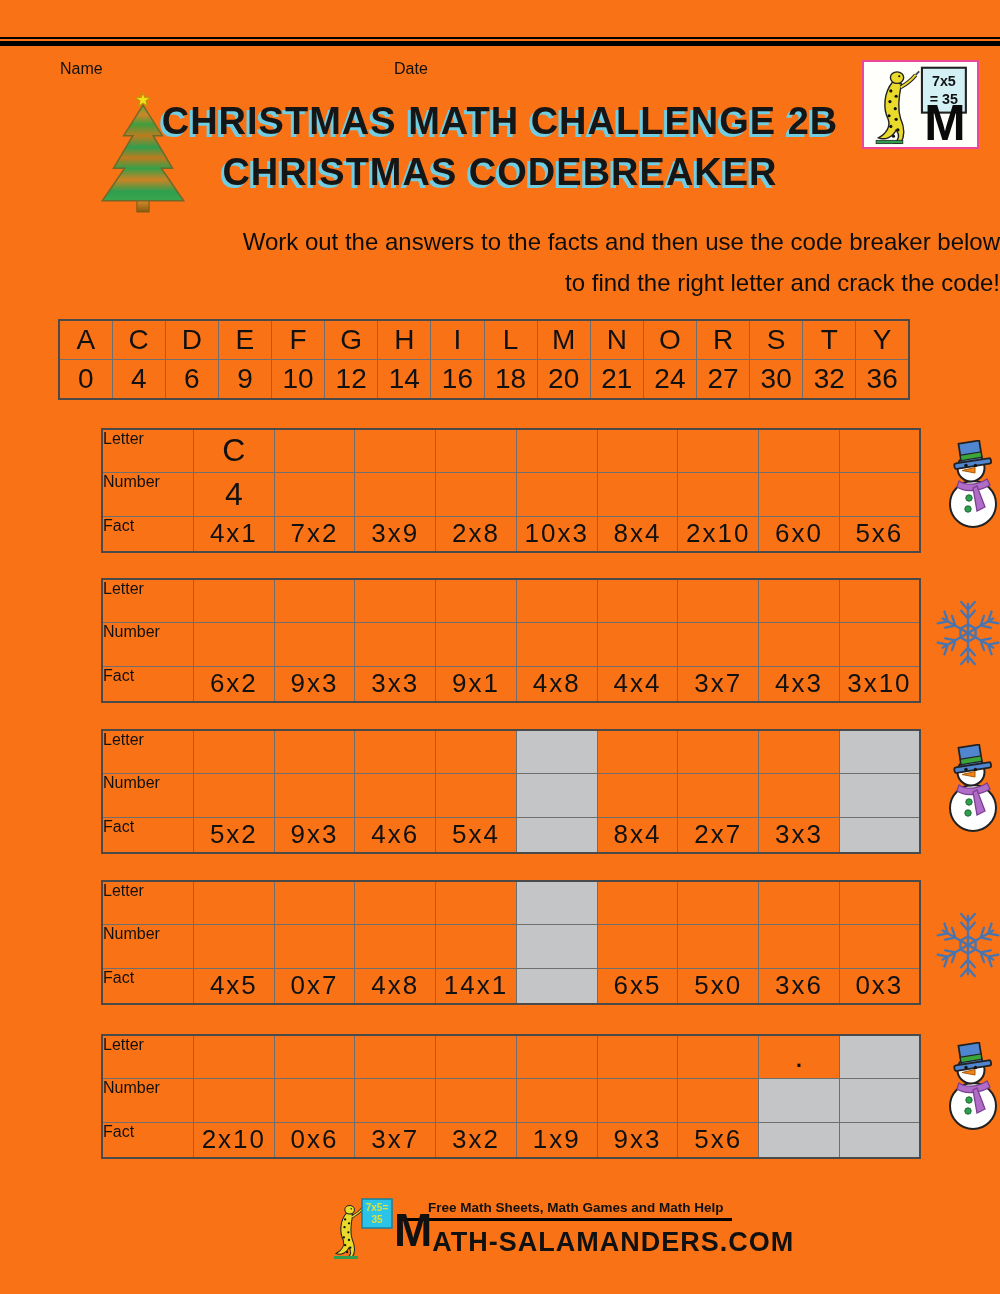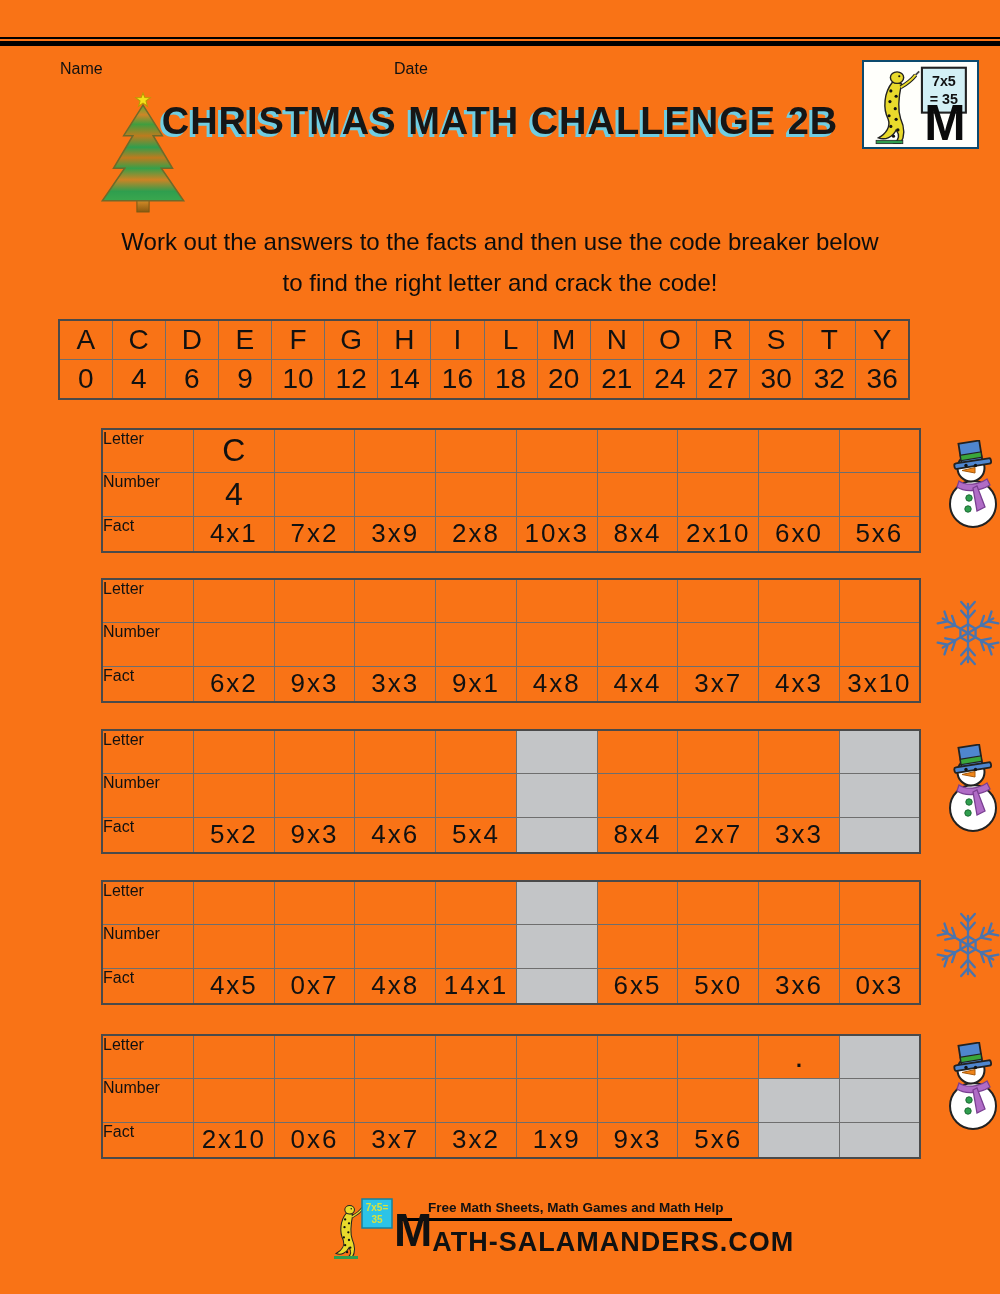--- a/index.html
+++ b/index.html
@@ -7,30 +7,30 @@
   .page{position:relative;width:1000px;height:1294px;background:#f97316;overflow:hidden;}
 
   .rule-thin{position:absolute;left:0;top:37px;width:1000px;height:2px;background:#000;}
   .rule-thick{position:absolute;left:0;top:41px;width:1000px;height:5px;background:#000;}
 
   .name-label{position:absolute;left:60px;top:60px;font-size:16px;}
   .date-label{position:absolute;left:394px;top:60px;font-size:16px;}
 
   .tree{position:absolute;left:96px;top:92px;width:94px;height:122px;}
 
-  .badge{position:absolute;left:862px;top:60px;width:117px;height:89px;border:2px solid #0c4a6e;
+  .badge{position:absolute;left:862px;top:60px;width:117px;height:89px;border:2px solid #ec4899;
          background:#fffffb;box-sizing:border-box;}
   .badge svg{width:100%;height:100%;display:block;}
 
   .title-l1,.title-l2{position:absolute;left:0;right:0;text-align:center;font-weight:bold;
       color:#161616;letter-spacing:1px;text-shadow:-3px 3px 0 #70cde2;}
   .title-l1{top:100px;font-size:38px;}
   .title-l2{top:151px;font-size:38px;}
 
-  .instr{position:absolute;left:0;right:0;top:221px;text-align:center;font-size:24px;line-height:41px;color:#0d0d0d;}
+  .instr{position:absolute;left:0;right:0;top:221px;text-align:right;font-size:24px;line-height:41px;color:#0d0d0d;}
 
   table{border-collapse:collapse;table-layout:fixed;}
   .code-table{position:absolute;left:58px;top:319px;width:852px;border:2px solid #4a4a4a;}
   .code-table td{border:1px solid #6e6e6e;text-align:center;height:38px;font-size:28px;padding:0;}
 
   #puzzles .puzzle{position:absolute;left:58px;width:942px;height:130px;margin-left:43px;}
   .ptable{width:820px;border:2px solid #4a4a4a;}
   .ptable td{border:1px solid #6e6e6e;padding:0;overflow:hidden;}
   .plabel{width:90px;font-size:16px;text-align:left;vertical-align:top;padding:5px 0 0 8px;}
   .pcell{text-align:center;vertical-align:middle;}
@@ -164,20 +164,21 @@
       <rect x="60" y="6" width="46" height="47" fill="#d3f0f5" stroke="#222" stroke-width="2.2"></rect>
       <text x="83" y="25" text-anchor="middle" font-size="15" font-weight="bold" fill="#111">7x5</text>
       <text x="83" y="44" text-anchor="middle" font-size="15" font-weight="bold" fill="#111">= 35</text>
       <text x="84" y="82" text-anchor="middle" font-size="52" font-weight="bold" fill="#0a0a0a">M</text>
       <use href="#salamander" x="6" y="8" width="54" height="78"></use>
       <rect x="12" y="82" width="28" height="3.5" fill="#2f9e4e" stroke="#222" stroke-width="0.8"></rect>
     </svg>
   </div>
 
   <div class="title-l1">CHRISTMAS MATH CHALLENGE 2B</div>
+  <div class="title-l2">CHRISTMAS CODEBREAKER</div>
 
   <div class="instr">
     <div>Work out the answers to the facts and then use the code breaker below</div>
     <div>to find the right letter and crack the code!</div>
   </div>
 
   <table class="code-table">
     <tbody>
       <tr id="code-letters">
           <td class="code-letter">A</td>

